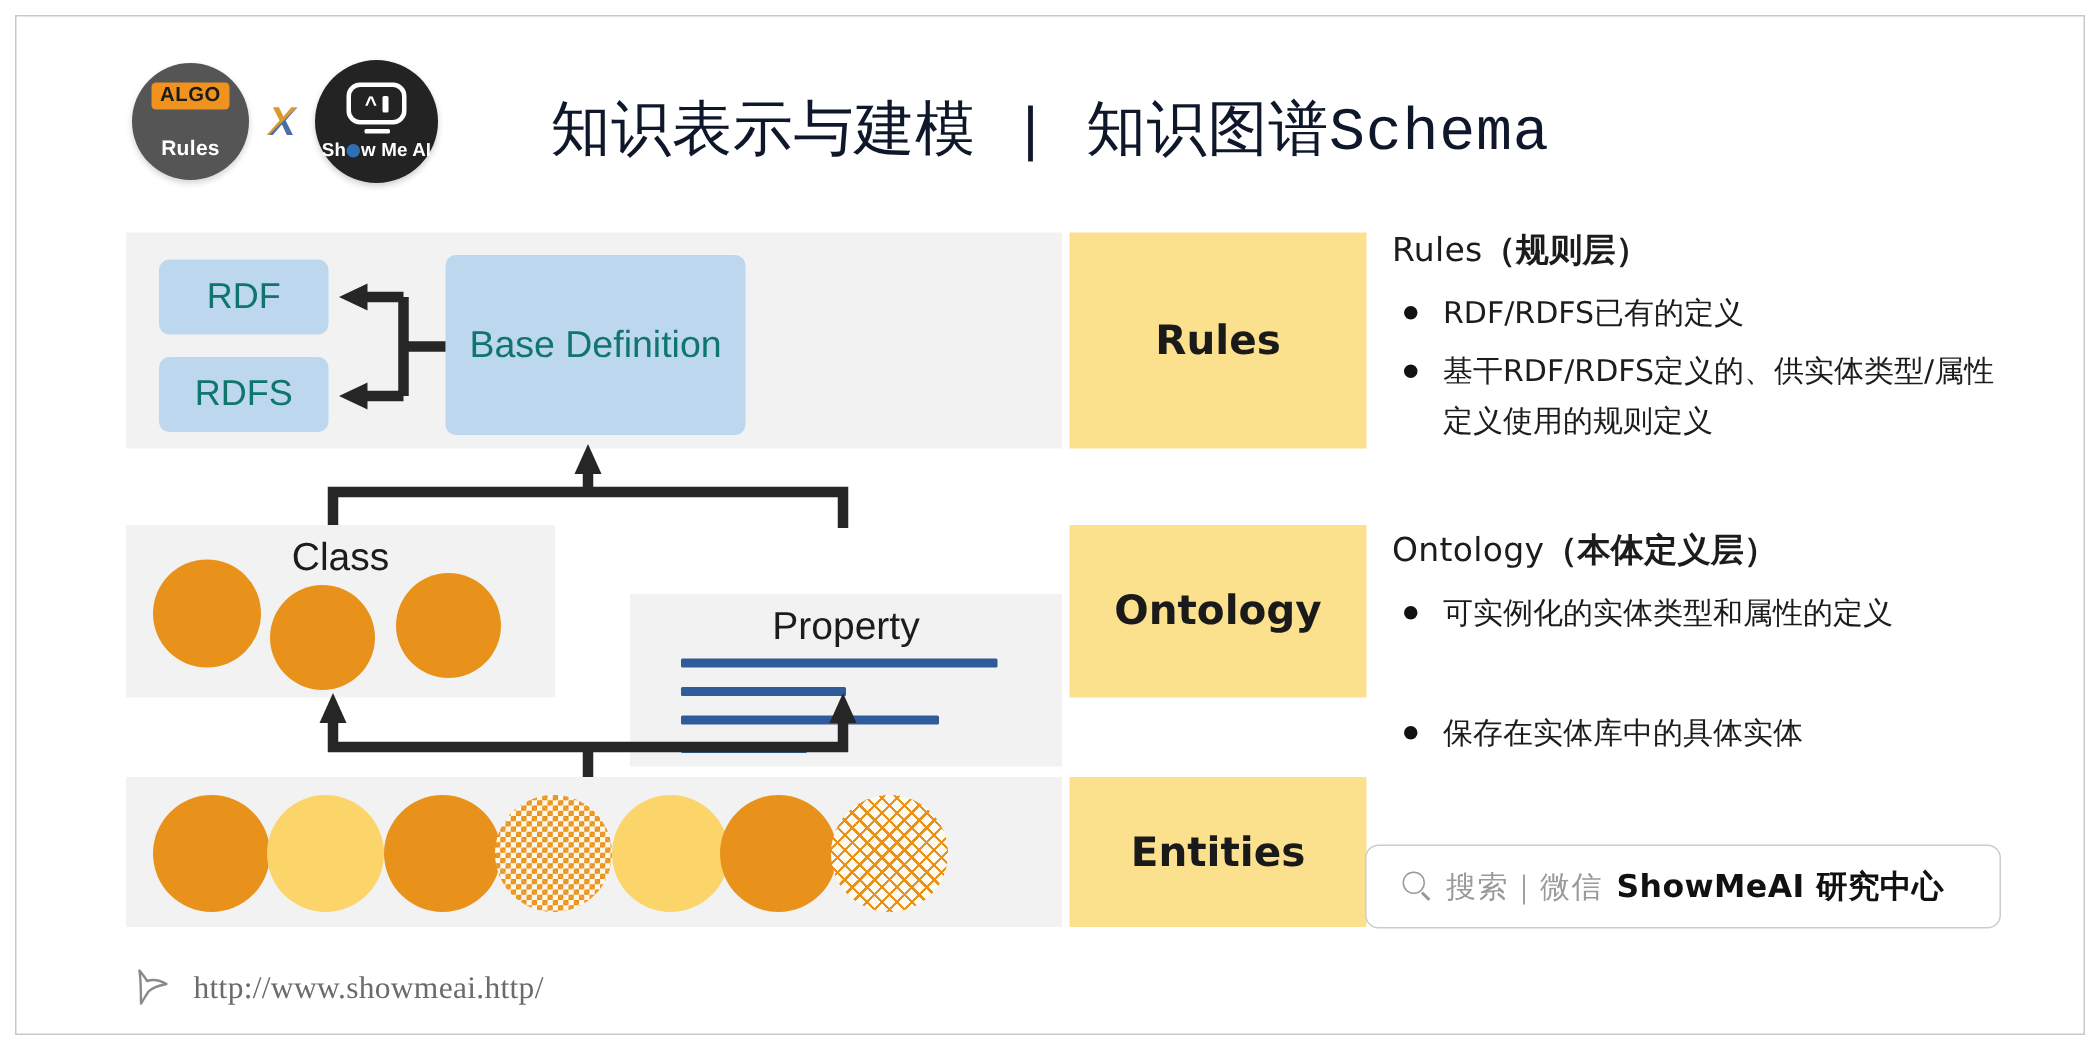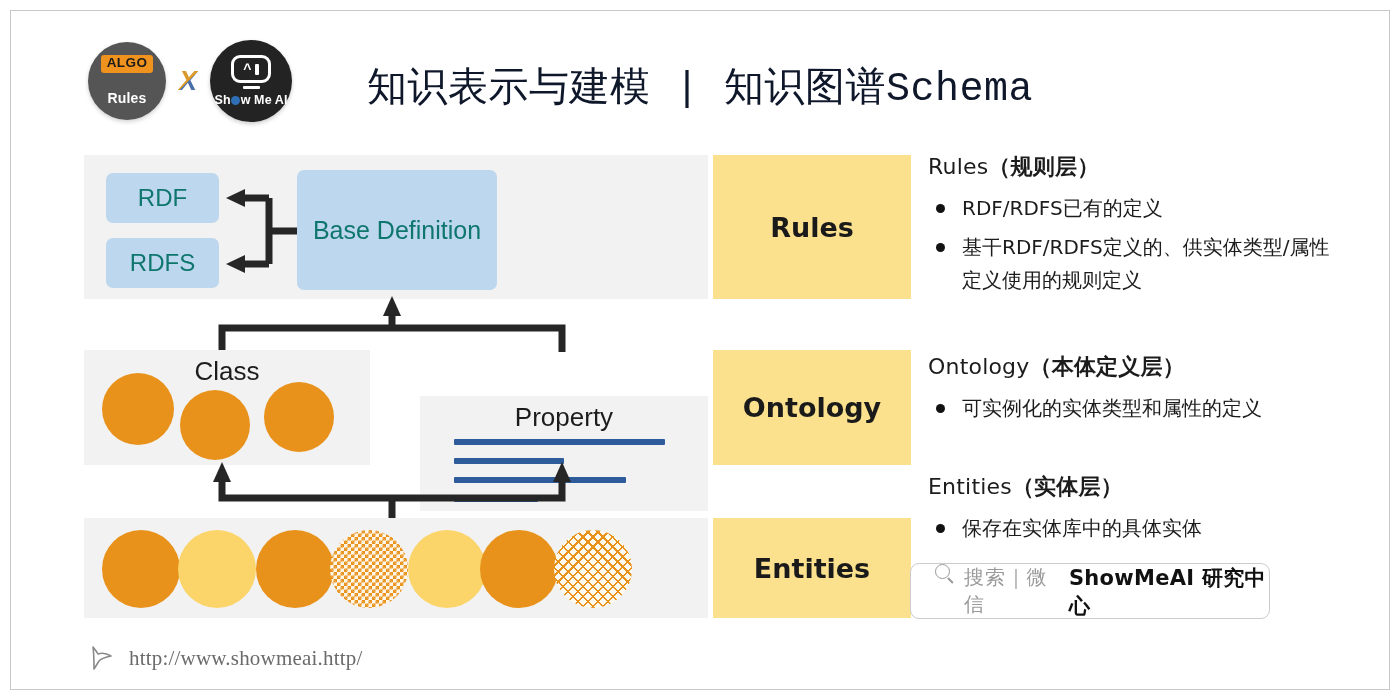--- a/index.html
+++ b/index.html
@@ -298,25 +298,26 @@
     left: 8px; top: 12px;
     width: 9px; height: 9px;
     border-radius: 50%;
     background: #121212;
   }
 
   
   .search-pill {
     position: absolute;
     left: 910px; top: 563px;
-    width: 360px; height: 56px;
+    width: 424px; height: 56px;
     border: 1.6px solid #cccccc;
     border-radius: 9px;
     background: #ffffff;
     display: flex;
+    align-items: center;
     padding-left: 24px;
     box-sizing: border-box;
     gap: 9px;
   }
   .search-icon {
     width: 20px; height: 20px;
     position: relative;
     flex: none;
   }
   .search-icon .ring {
@@ -477,21 +478,20 @@
   </div>
 
   <div class="desc desc-ontology">
     <h3><span>Ontology</span><span class="cn">（本体定义层）</span></h3>
     <ul>
       <li>可实例化的实体类型和属性的定义</li>
     </ul>
   </div>
 
   <div class="desc desc-entities">
-    <h3><span>Entities</span><span class="cn">（实体层）</span></h3>
     <ul>
       <li>保存在实体库中的具体实体</li>
     </ul>
   </div>
 
   <div class="search-pill">
     <span class="search-icon">
       <span class="ring"></span>
       <span class="handle"></span>
     </span>

